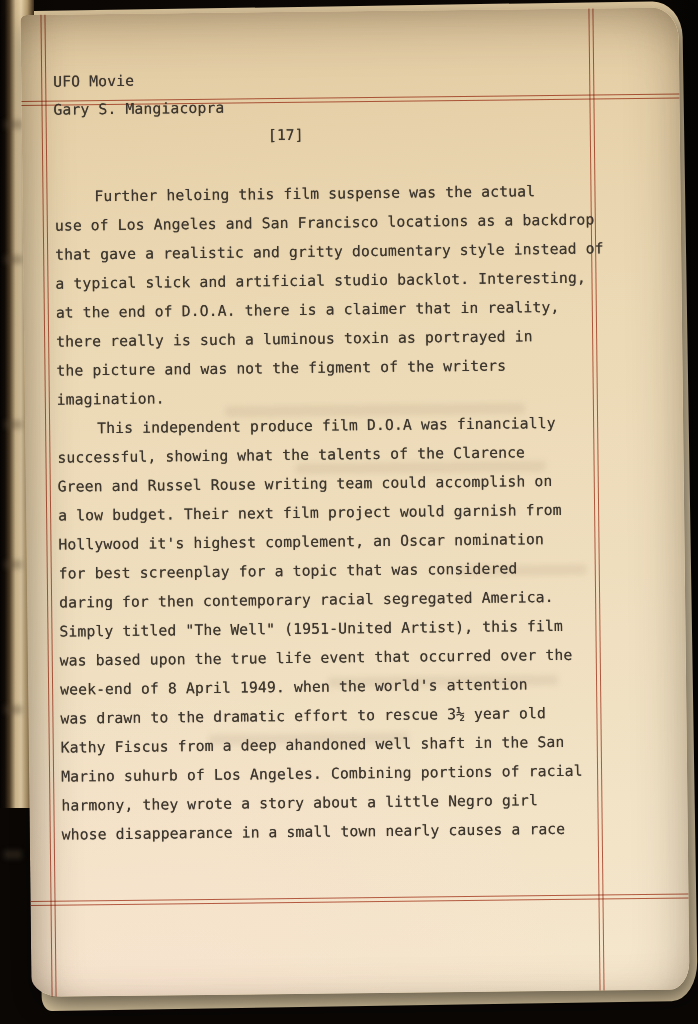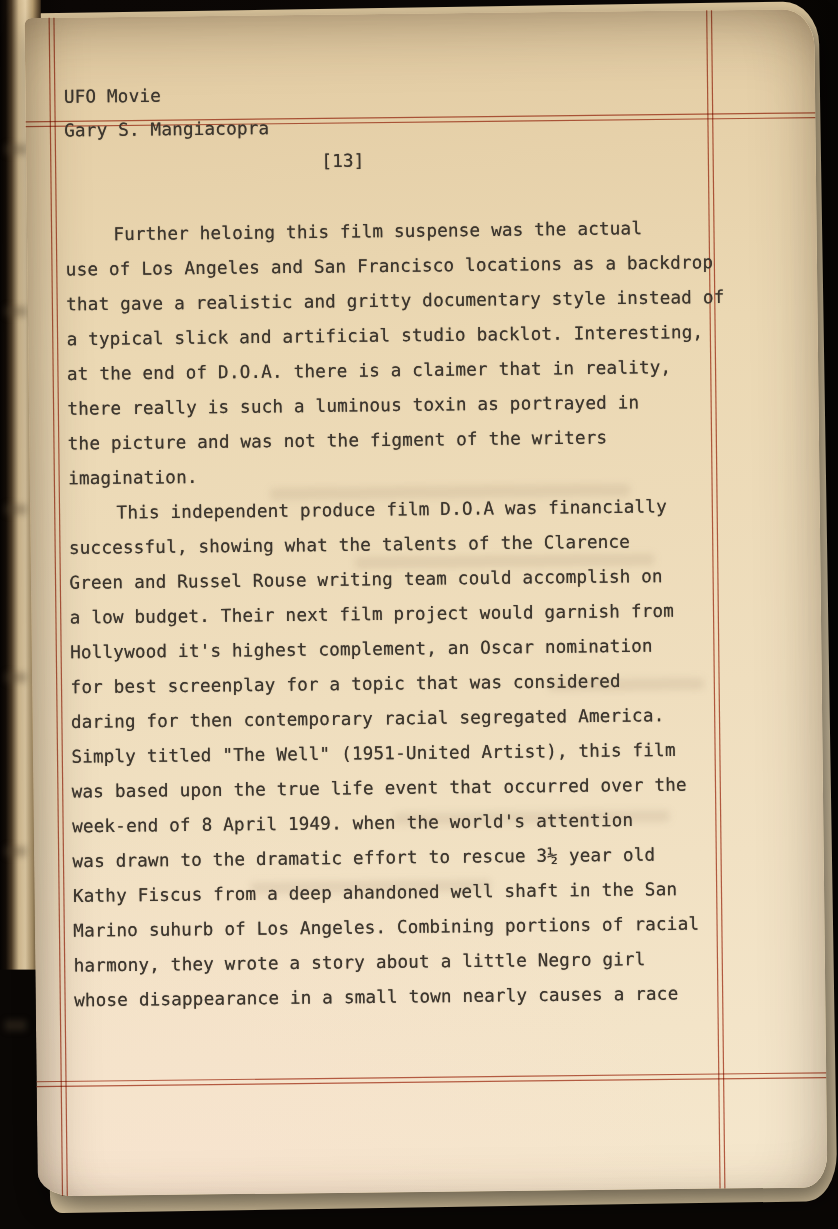--- a/index.html
+++ b/index.html
@@ -90,18 +90,18 @@
     <div class="rule h h-bottom"></div>
 
     <div class="smudge" style="left:200px;top:394px;width:300px;height:10px"></div>
     <div class="smudge" style="left:270px;top:452px;width:250px;height:10px"></div>
     <div class="smudge" style="left:430px;top:556px;width:130px;height:10px"></div>
     <div class="smudge" style="left:300px;top:666px;width:230px;height:10px"></div>
     <div class="smudge" style="left:180px;top:722px;width:200px;height:10px"></div>
 
     <div class="typed header-line1">UFO Movie</div>
     <div class="typed header-line2">Gary S. Mangiacopra</div>
-    <div class="typed page-number">[13]</div>
+    <div class="typed page-number">[17]</div>
 
     <div class="typed body-text"><div class="line indent"><span>Further heloing this film suspense was the actual</span></div><div class="line"><span>use of Los Angeles and San Francisco locations as a backdrop</span></div><div class="line"><span>that gave a realistic and gritty documentary style instead of</span></div><div class="line"><span>a typical slick and artificial studio backlot. Interesting,</span></div><div class="line"><span>at the end of </span><span class="u">D.O.A.</span><span> there is a claimer that in reality,</span></div><div class="line"><span>there really is such a luminous toxin as portrayed in</span></div><div class="line"><span>the picture and was not the figment of the writers</span></div><div class="line"><span>imagination.</span></div><div class="line indent"><span>This independent produce film </span><span class="u">D.O.A</span><span> was financially</span></div><div class="line"><span>successful, showing what the talents of the Clarence</span></div><div class="line"><span>Green and Russel Rouse writing team could accomplish on</span></div><div class="line"><span>a low budget. Their next film project would garnish from</span></div><div class="line"><span>Hollywood it's highest complement, an Oscar nomination</span></div><div class="line"><span>for best screenplay for a topic that was considered</span></div><div class="line"><span>daring for then contemporary racial segregated America.</span></div><div class="line"><span>Simply titled </span><span class="u">"The</span><span> </span><span class="u">Well"</span><span> (1951-United Artist), this film</span></div><div class="line"><span>was based upon the true life event that occurred over the</span></div><div class="line"><span>week-end of 8 April 1949. when the world's attention</span></div><div class="line"><span>was drawn to the dramatic effort to rescue 3½ year old</span></div><div class="line"><span>Kathy Fiscus from a deep ahandoned well shaft in the San</span></div><div class="line"><span>Marino suhurb of Los Angeles. Combining portions of racial</span></div><div class="line"><span>harmony, they wrote a story about a little Negro girl</span></div><div class="line"><span>whose disappearance in a small town nearly causes a race</span></div></div>
 
   </div>
 </div>
 
 </body></html>

